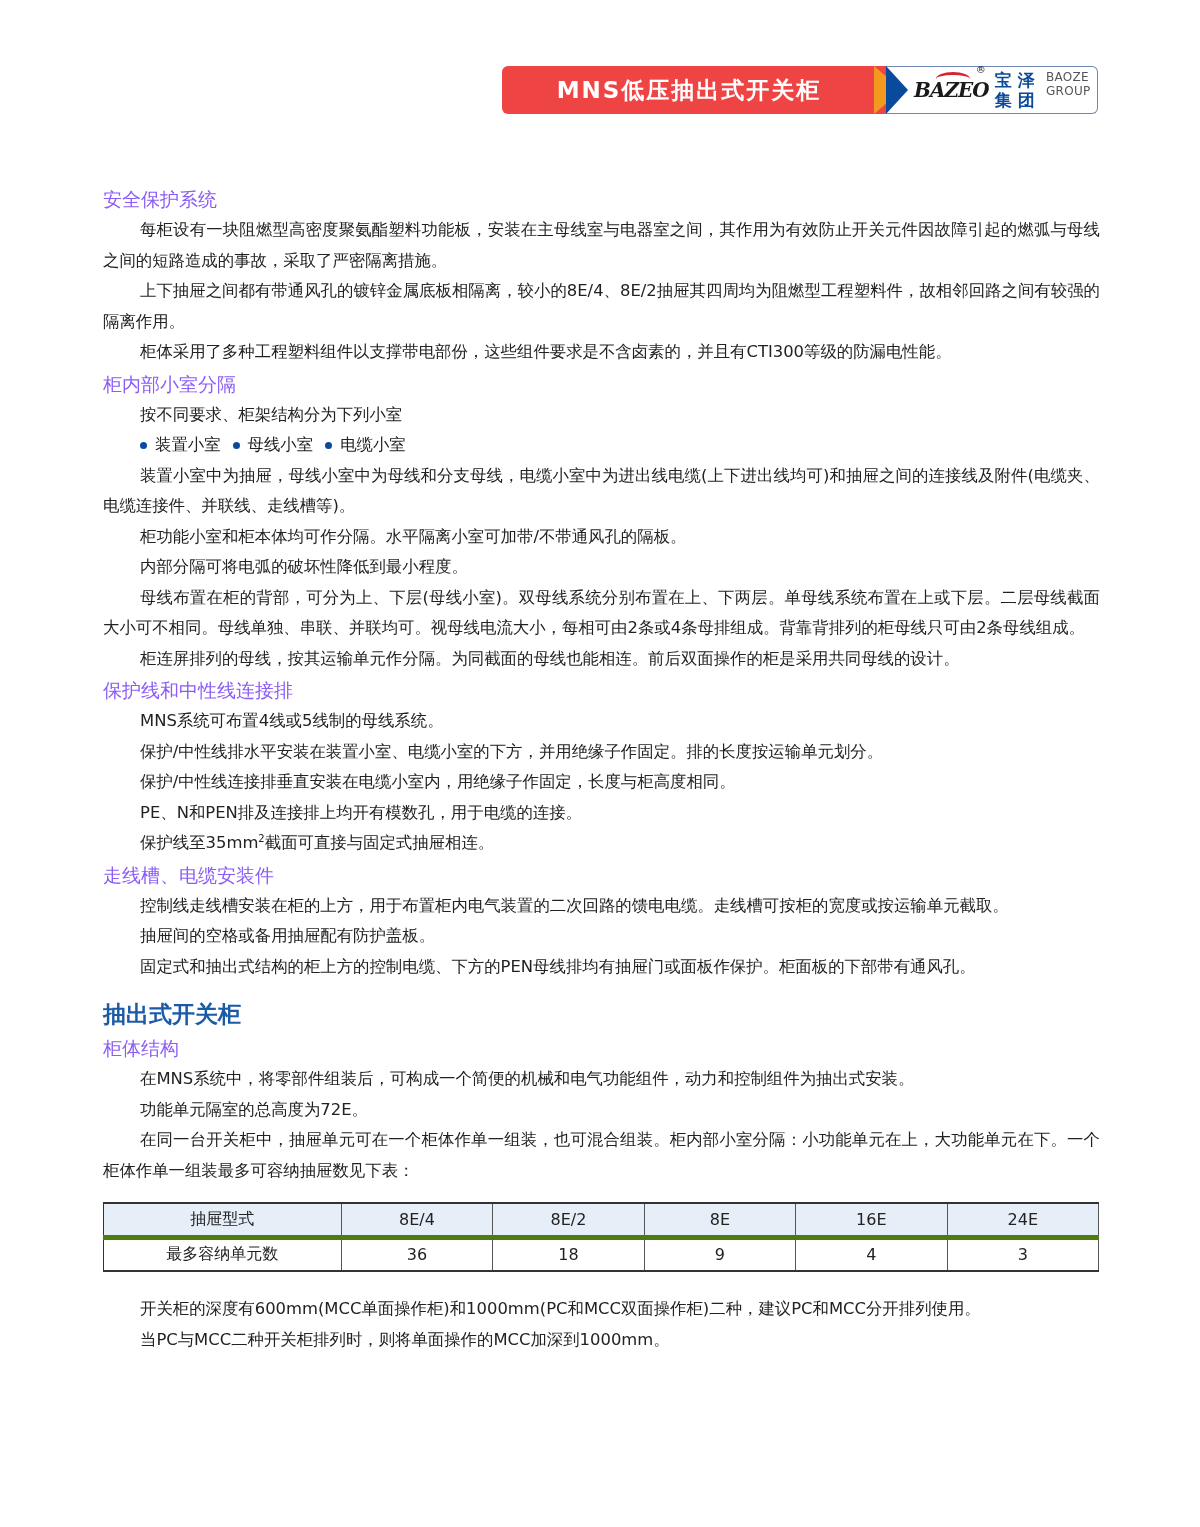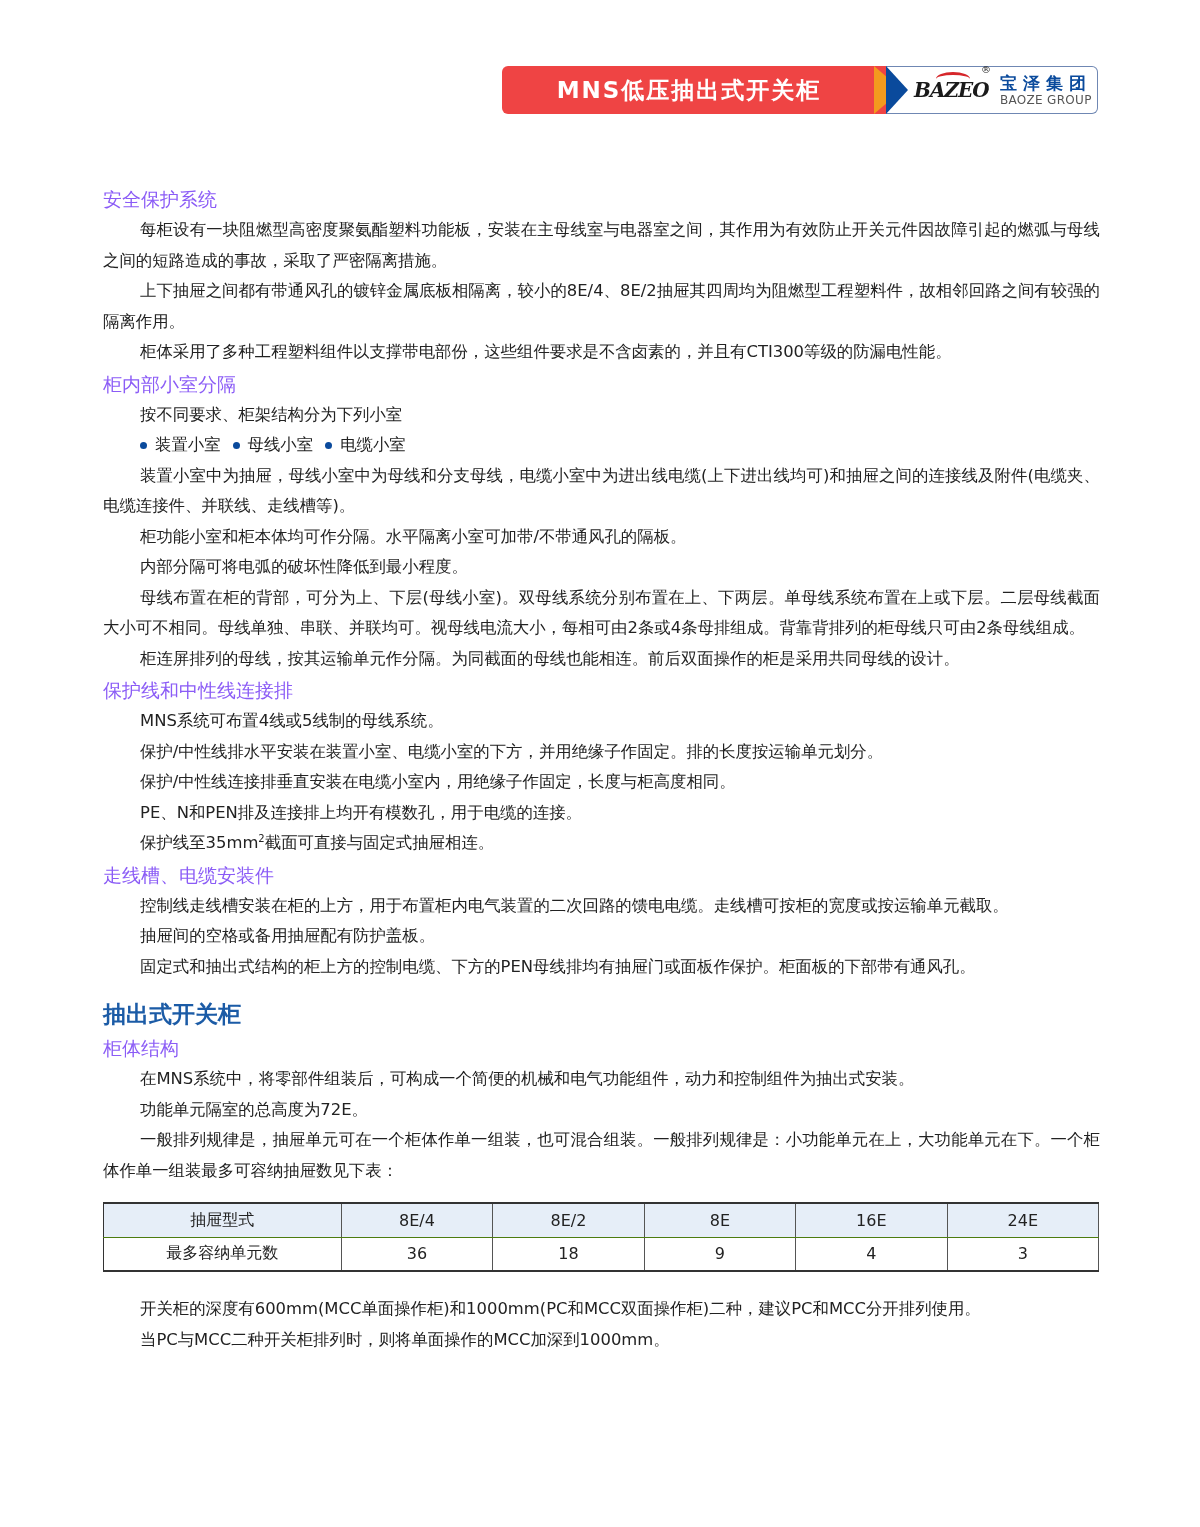--- a/index.html
+++ b/index.html
@@ -76,21 +76,21 @@
     .logo-mark .arc {
       position: absolute; left: 22px; top: -6px;
       width: 34px; height: 14px;
       border-top: 3px solid #d6262a;
       border-radius: 50% 50% 0 0;
     }
     .logo-mark .reg {
       position: absolute; right: 4px; top: -14px;
       font-size: 10px; font-style: normal; font-weight: normal;
     }
-    .logo-text { display: flex; flex-direction: column; margin-left: 6px; }
+    .logo-text { display: flex; flex-direction: row; margin-left: 6px; }
     .logo-cn {
       color: #0a4a9c; font-weight: bold; font-size: 17px;
       letter-spacing: 6px; line-height: 20px;
     }
     .logo-en {
       color: #555; font-size: 12px; line-height: 14px;
       letter-spacing: 0.3px;
     }
 
     
@@ -143,21 +143,21 @@
       border-left: 1px solid #333;
       border-right: 1px solid #333;
       font-size: 16px;
     }
     .tbl td {
       height: 34px;
       text-align: center;
       border-right: 1px solid #555;
       color: #222;
     }
-    .tbl tr.head td { background: #e6eef8; border-bottom: 1px solid #4d7c0f; }
+    .tbl tr.head td { background: #e6eef8; border-bottom: 5px solid #4d7c0f; }
     .tbl td.c0 { width: 238px; }
     .tbl td.cn { width: 151.6px; }
 
     .after-table { margin-top: 22px; }
   </style>
 </head>
 <body>
 
 <div class="page">
 
@@ -218,21 +218,21 @@
 
     <div class="h2">走线槽、电缆安装件</div>
     <p class="p">控制线走线槽安装在柜的上方，用于布置柜内电气装置的二次回路的馈电电缆。走线槽可按柜的宽度或按运输单元截取。</p>
     <p class="p">抽屉间的空格或备用抽屉配有防护盖板。</p>
     <p class="p">固定式和抽出式结构的柜上方的控制电缆、下方的PEN母线排均有抽屉门或面板作保护。柜面板的下部带有通风孔。</p>
 
     <div class="h1">抽出式开关柜</div>
     <div class="h2">柜体结构</div>
     <p class="p">在MNS系统中，将零部件组装后，可构成一个简便的机械和电气功能组件，动力和控制组件为抽出式安装。</p>
     <p class="p">功能单元隔室的总高度为72E。</p>
-    <p class="p">一般排列规律是，抽屉单元可在一个柜体作单一组装，也可混合组装。一般排列规律是：小功能单元在上，大功能单元在下。一个柜体作单一组装最多可容纳抽屉数见下表：</p>
+    <p class="p">在同一台开关柜中，抽屉单元可在一个柜体作单一组装，也可混合组装。柜内部小室分隔：小功能单元在上，大功能单元在下。一个柜体作单一组装最多可容纳抽屉数见下表：</p>
 
     <table class="tbl">
       <tbody>
           <tr class="head">
         <td class="c0">抽屉型式</td>
         <td class="cn">8E/4</td>
         <td class="cn">8E/2</td>
         <td class="cn">8E</td>
         <td class="cn">16E</td>
         <td class="cn">24E</td>

